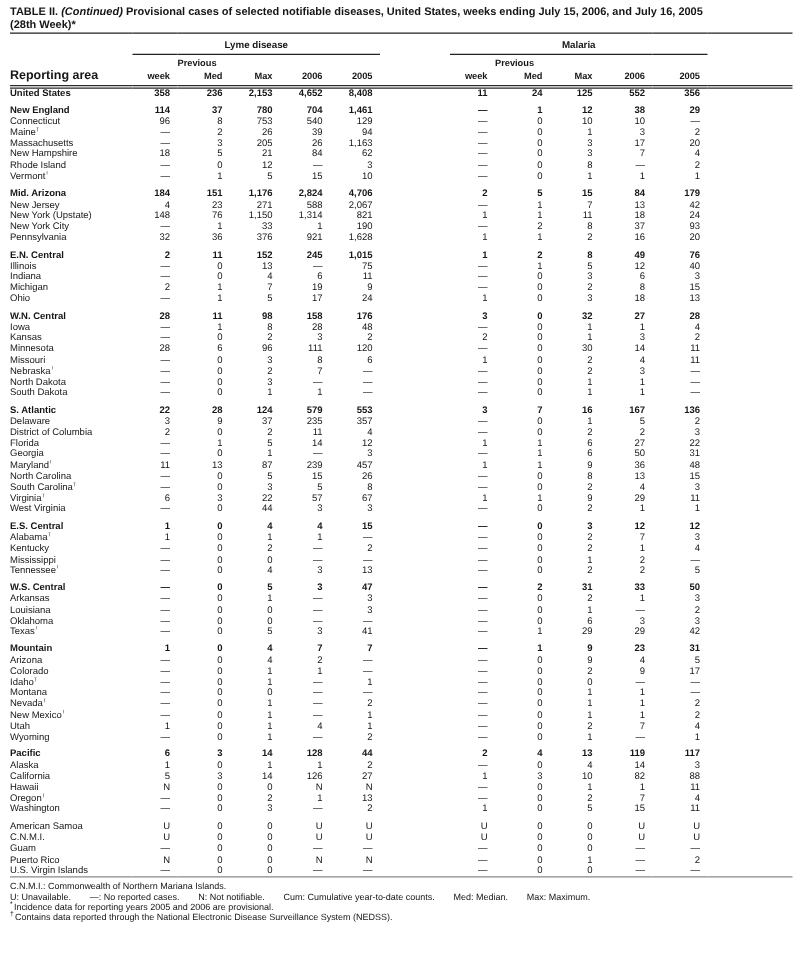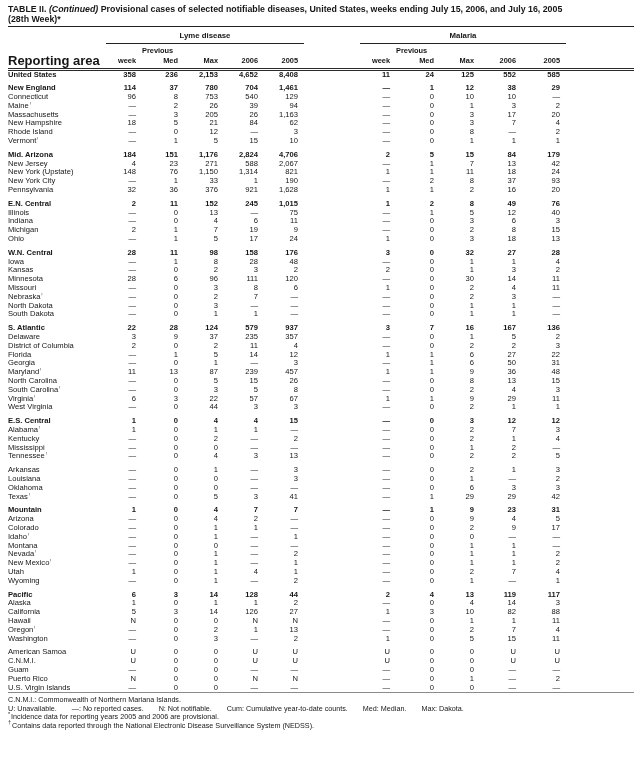--- a/index.html
+++ b/index.html
@@ -16,21 +16,21 @@
     margin-top:2px;
     border-top:1.2px solid #222;
     border-bottom:1.6px solid #8a8a8a;
   }
   thead th{font-weight:bold;padding:0;font-size:7.4px;line-height:8.5px;vertical-align:bottom;}
   th.group-th{border-bottom:1px solid #222;padding:5px 0 2px 0;font-size:7.8px;text-align:center;}
   th.prev-th{text-align:left;padding-top:3px;}
   th.w52-th{padding:0;}
   th.w52-th div{border-bottom:1px solid #222;margin:0 6px;padding-bottom:1px;text-align:center;}
   th.num-th{text-align:right;padding-right:6px;}
-  th.area-th{text-align:left;vertical-align:bottom;font-size:13px;}
+  th.area-th{text-align:left;vertical-align:bottom;font-size:10px;}
   tr.hdr-last th{border-bottom:3px double #2a2a2a;padding-bottom:2px;padding-top:2px;}
   tbody td{padding:0;line-height:8.8px;font-size:7.6px;white-space:nowrap;}
   td.area{text-align:left;overflow:hidden;}
   td.num{text-align:right;padding-right:6px;}
   tr.bold td{font-weight:bold;}
   tr.gap td{height:5px;line-height:5px;font-size:1px;}
   sup.dag{font-size:5.2px;vertical-align:super;line-height:0;}
   .footnotes{margin-top:3px;font-size:7.2px;line-height:8.4px;}
   .footnotes .def{display:inline-block;margin-right:15px;}
   .fn-mark{font-size:5.4px;vertical-align:super;line-height:0;margin-right:1px;}
@@ -106,21 +106,21 @@
           <td class="num">358</td>
           <td class="num">236</td>
           <td class="num">2,153</td>
           <td class="num">4,652</td>
           <td class="num">8,408</td>
           <td></td>
           <td class="num">11</td>
           <td class="num">24</td>
           <td class="num">125</td>
           <td class="num">552</td>
-          <td class="num">585</td>
+          <td class="num">356</td>
           <td></td>
         </tr>
         <tr class="gap">
           <td colspan="13"></td>
         </tr>
         <tr class="bold">
           <td class="area">New England</td>
           <td class="num">114</td>
           <td class="num">37</td>
           <td class="num">780</td>
@@ -505,21 +505,21 @@
         </tr>
         <tr class="gap">
           <td colspan="13"></td>
         </tr>
         <tr class="bold">
           <td class="area">S. Atlantic</td>
           <td class="num">22</td>
           <td class="num">28</td>
           <td class="num">124</td>
           <td class="num">579</td>
-          <td class="num">937</td>
+          <td class="num">553</td>
           <td></td>
           <td class="num">3</td>
           <td class="num">7</td>
           <td class="num">16</td>
           <td class="num">167</td>
           <td class="num">136</td>
           <td></td>
         </tr>
         <tr>
           <td class="area">Delaware</td>
@@ -730,20 +730,35 @@
           <td class="num">—</td>
           <td class="num">0</td>
           <td class="num">2</td>
           <td class="num">2</td>
           <td class="num">5</td>
           <td></td>
         </tr>
         <tr class="gap">
           <td colspan="13"></td>
         </tr>
+        <tr class="bold">
+          <td class="area">W.S. Central</td>
+          <td class="num">—</td>
+          <td class="num">0</td>
+          <td class="num">5</td>
+          <td class="num">3</td>
+          <td class="num">47</td>
+          <td></td>
+          <td class="num">—</td>
+          <td class="num">2</td>
+          <td class="num">31</td>
+          <td class="num">33</td>
+          <td class="num">50</td>
+          <td></td>
+        </tr>
         <tr>
           <td class="area">Arkansas</td>
           <td class="num">—</td>
           <td class="num">0</td>
           <td class="num">1</td>
           <td class="num">—</td>
           <td class="num">3</td>
           <td></td>
           <td class="num">—</td>
           <td class="num">0</td>
@@ -1104,18 +1119,18 @@
           <td class="num">0</td>
           <td class="num">—</td>
           <td class="num">—</td>
           <td></td>
         </tr>
       </tbody>
   </table>
 
   <div class="footnotes">
     <div>C.N.M.I.: Commonwealth of Northern Mariana Islands.</div>
-    <div><span class="def">U: Unavailable.</span><span class="def">—: No reported cases.</span><span class="def">N: Not notifiable.</span><span class="def">Cum: Cumulative year-to-date counts.</span><span class="def">Med: Median.</span><span class="def">Max: Dakota.</span></div>
+    <div><span class="def">U: Unavailable.</span><span class="def">—: No reported cases.</span><span class="def">N: Not notifiable.</span><span class="def">Cum: Cumulative year-to-date counts.</span><span class="def">Med: Median.</span><span class="def">Max: Maximum.</span></div>
     <div><sup class="fn-mark">*</sup><span>Incidence data for reporting years 2005 and 2006 are provisional.</span></div>
     <div><sup class="fn-mark">†</sup><span>Contains data reported through the National Electronic Disease Surveillance System (NEDSS).</span></div>
   </div>
 
 </div>
 
 </body></html>

